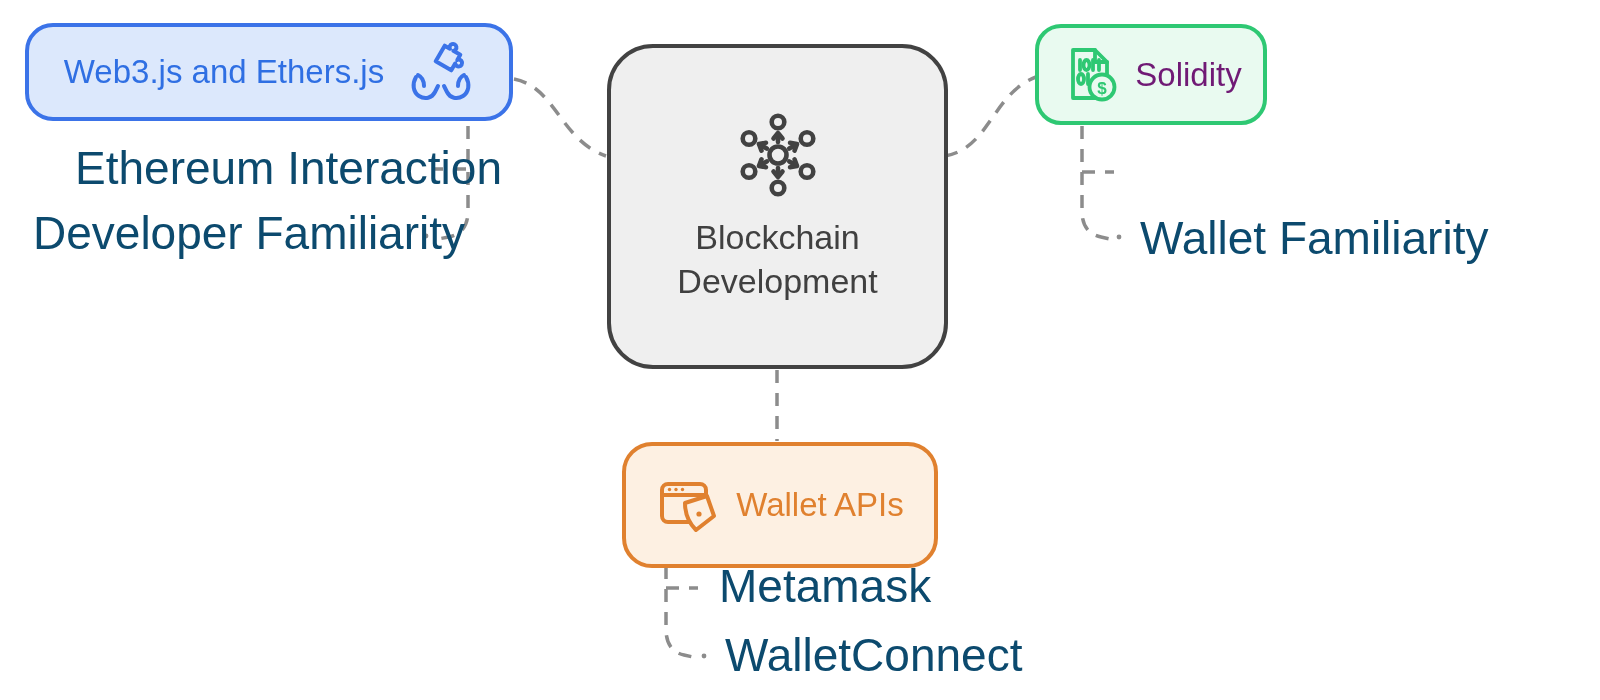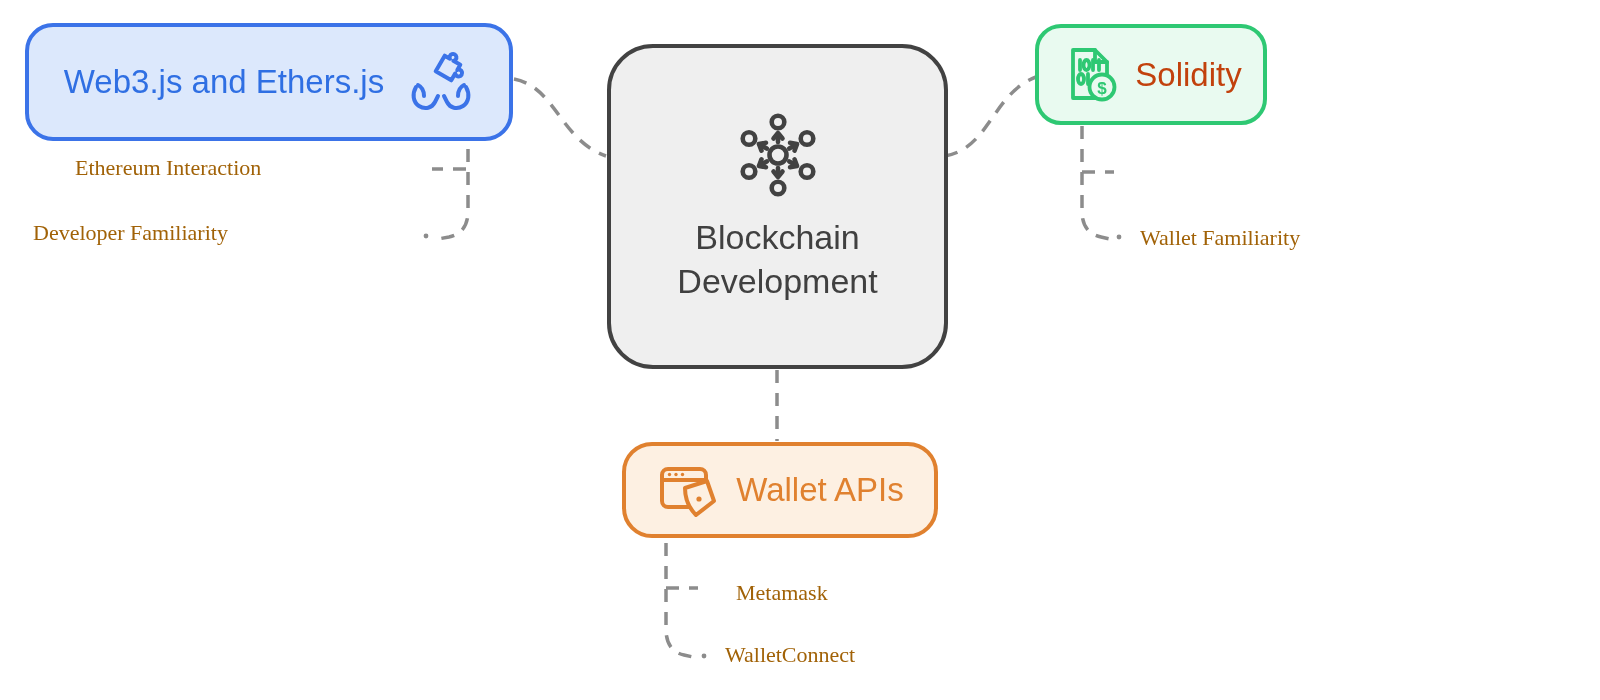--- a/index.html
+++ b/index.html
@@ -13,56 +13,55 @@
   .connectors{position:absolute;left:0;top:0;width:1600px;height:700px;}
   .connectors path{fill:none;stroke:#8c8c8c;stroke-width:3.5;stroke-dasharray:13 10;}
   .node{
     position:absolute;
     display:flex;align-items:center;justify-content:center;
     box-sizing:border-box;
     cursor:pointer;
   }
   .node .label{white-space:nowrap;}
   .node-web3{
-    left:25px;top:23px;width:488px;height:118px;
+    left:25px;top:23px;width:488px;height:98px;
     background:#dce8fc;border:4px solid #3b73e8;border-radius:28px;
     gap:24px;
   }
   .node-web3 .label{color:#2f6fe3;font-size:33px;}
   .node-center{
     left:607px;top:44px;width:341px;height:325px;
     background:#efefef;border:4px solid #424242;border-radius:46px;
     flex-direction:column;gap:16px;
   }
   .node-center .label{
     color:#404040;font-size:34px;line-height:44px;text-align:center;
   }
   .node-solidity{
     left:1035px;top:24px;width:232px;height:101px;
     background:#e9faf0;border:4px solid #2ec873;border-radius:26px;
     gap:13px;
   }
-  .node-solidity .label{color:#c2410c;font-size:33px;}
+  .node-solidity .label{color:#701a75;font-size:33px;}
   .node-wallet{
-    left:622px;top:442px;width:316px;height:96px;
+    left:622px;top:442px;width:316px;height:126px;
     background:#fdf0e2;border:4px solid #e0812f;border-radius:30px;
     gap:16px;
   }
   .node-wallet .label{color:#e0812f;font-size:33px;}
   .leaf{
     position:absolute;
-    font-size:22px;color:#a16207;line-height:40px;white-space:nowrap;
+    font-size:46px;color:#0c4a6e;line-height:40px;white-space:nowrap;
     cursor:pointer;
-    font-family:Liberation Serif, serif;
   }
   .leaf-ethereum{left:75px;top:148px;}
   .leaf-frameworks{left:33px;top:213px;}
   .leaf-smart{left:1140px;top:148px;}
   .leaf-basic{left:1140px;top:218px;}
-  .leaf-metamask{left:736px;top:566px;margin-top:7px;}
+  .leaf-metamask{left:719px;top:566px;}
   .leaf-walletconnect{left:725px;top:635px;text-align:right;}
   .icon{flex:0 0 auto;display:block;}
 </style>
 </head>
 <body>
 
 <div class="canvas">
 
   <svg class="connectors" viewBox="0 0 1600 700">
     <path d="M 514,79 C 556,87 560,140 606,156"></path>

